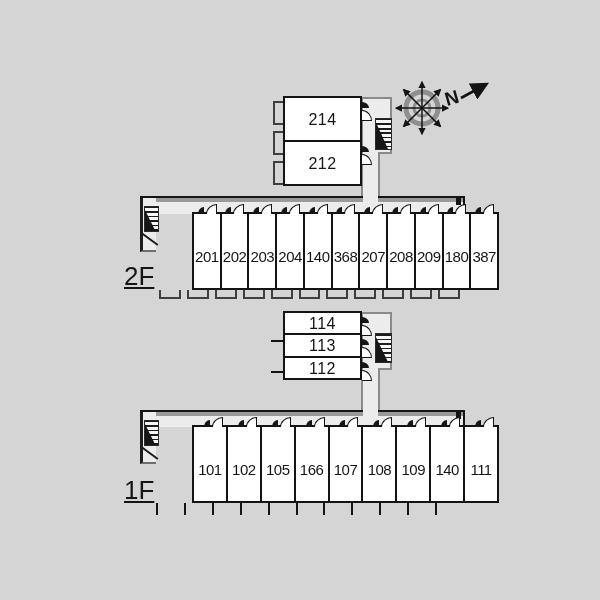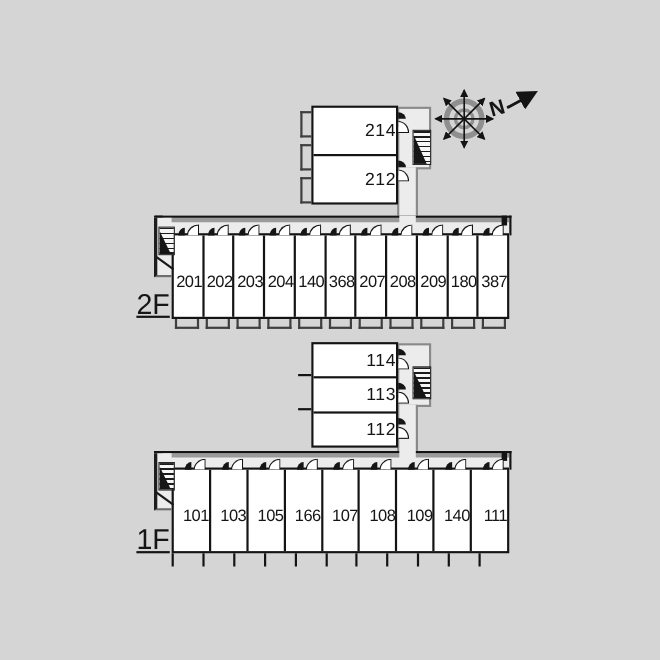--- a/index.html
+++ b/index.html
@@ -48,24 +48,25 @@
     transform:rotate(36deg);transform-origin:left top;z-index:3;
   }
 
   
   .rooms-row{
     display:flex;
     background:#fff;
     border:2px solid #141414;
     box-sizing:border-box;
     z-index:2;
+    margin-left:36px;
   }
   .room{
     flex:1;position:relative;
-    display:flex;align-items:center;justify-content:flex-end;
+    display:flex;align-items:center;justify-content:center;
     border-right:2.5px solid #141414;
     padding-top:10px;
     font-size:15px;letter-spacing:-0.5px;
   }
   .room:last-child{border-right:none;}
 
   
   .wing{
     display:flex;flex-direction:column;
     background:#fff;border:2px solid #141414;box-sizing:border-box;z-index:2;
@@ -279,21 +280,21 @@
       </div>
   </div>
 
   <div class="abs floor-label" style="left:124px;top:261px;">2F</div>
 
   <div class="abs corr" style="left:361px;top:312px;width:31px;height:58px;"></div>
   <div class="abs corr-narrow" style="left:361px;top:368px;width:19px;height:50px;"></div>
   <div class="abs junction-patch" style="left:363px;top:410px;width:15px;height:7px;"></div>
   <div class="abs stairs" style="left:375px;top:333px;width:15px;height:28px;"></div>
 
-  <div class="abs wing" style="left:283px;top:311px;width:79px;height:96px;">
+  <div class="abs wing" style="left:283px;top:311px;width:79px;height:69px;">
     <div class="room">
       <span>114</span>
       <span class="door">
           <span class="arc-s"></span>
           <span class="arc-l"></span>
         </span>
     </div>
     <div class="room">
       <span>113</span>
       <span class="door">
@@ -321,21 +322,21 @@
 
   <div class="abs rooms-row" style="left:156px;top:425px;width:307px;height:78px;">
     <div class="room">
         <span>101</span>
         <span class="door">
           <span class="arc-s"></span>
           <span class="arc-l"></span>
         </span>
       </div>
     <div class="room">
-        <span>103</span>
+        <span>102</span>
         <span class="door">
           <span class="arc-s"></span>
           <span class="arc-l"></span>
         </span>
       </div>
     <div class="room">
         <span>105</span>
         <span class="door">
           <span class="arc-s"></span>
           <span class="arc-l"></span>

